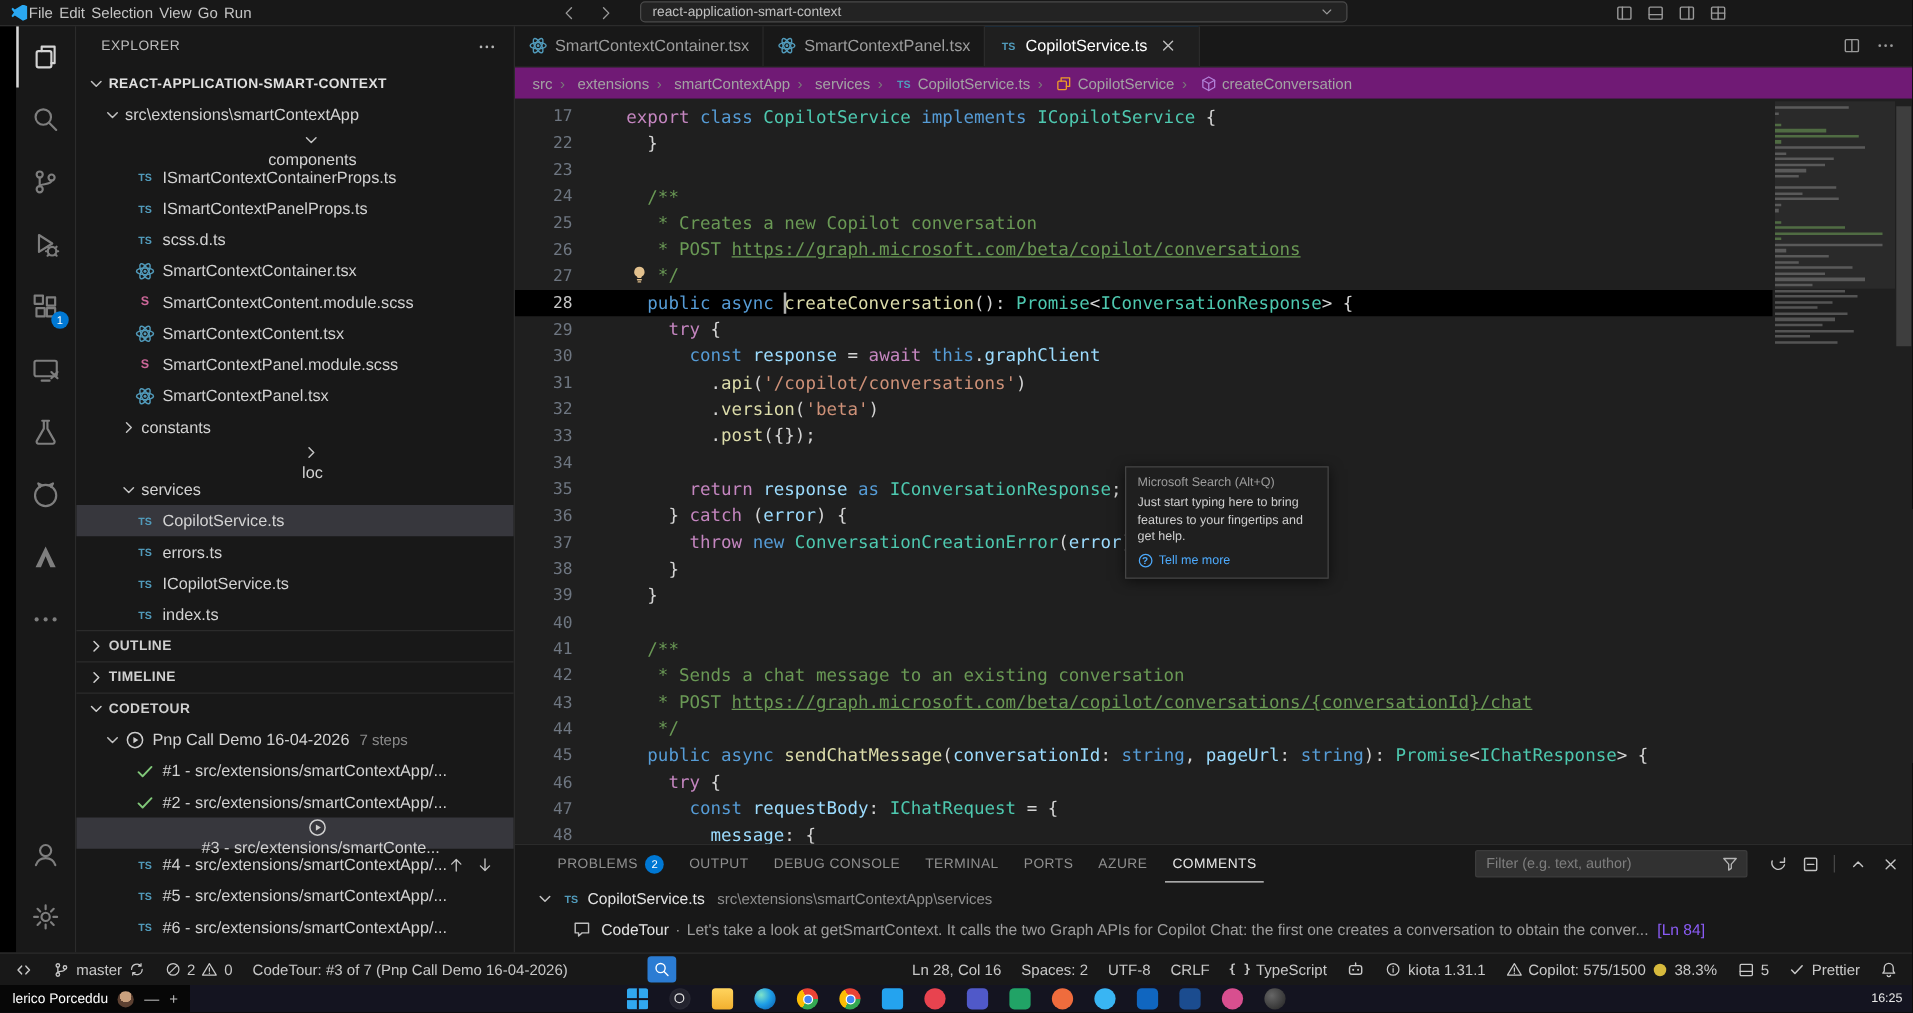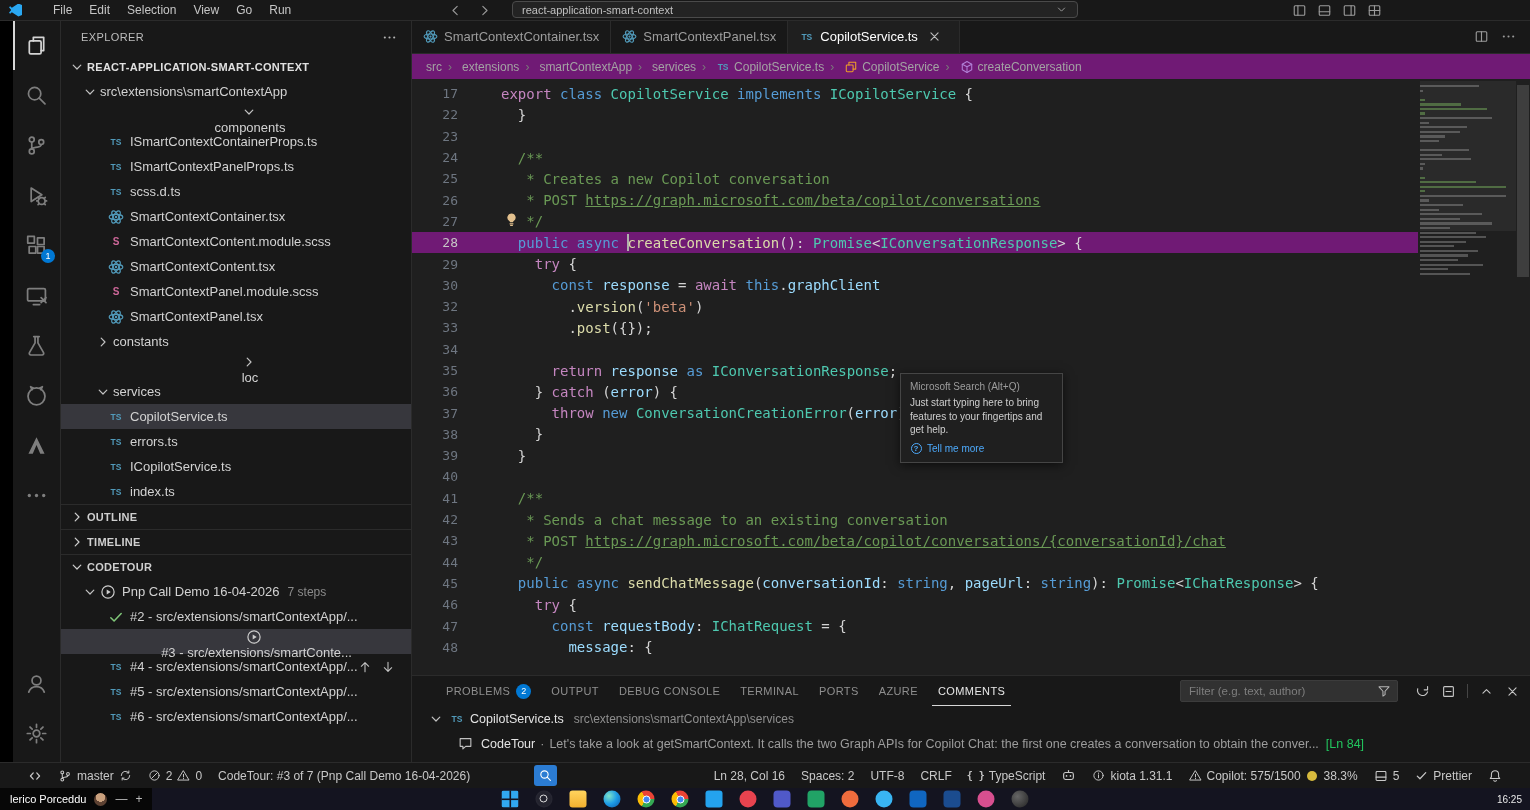--- a/index.html
+++ b/index.html
@@ -14,21 +14,21 @@
   .g-q{font:700 8px/10px "Liberation Sans",sans-serif;color:#4daafc;border:1px solid #4daafc;border-radius:50%;
        width:11px;height:11px;display:block;text-align:center;box-sizing:border-box}
   .g-braces{font:600 10px/16px "DejaVu Sans Mono",monospace;color:#c5c5c5;white-space:nowrap}
   .g-doty{width:10px;height:10px;border-radius:50%;background:#d7ba3d;display:block}
 
   
   .titlebar{position:absolute;left:0;top:0;right:0;height:20px;background:#181818;border-bottom:1px solid #2b2b2b;
             display:flex;align-items:center;font-size:12px;color:#c5c5c5;z-index:5}
   .logo{width:13px;height:13px;margin-left:9px;background:#2aa8f2;flex:none;
         clip-path:polygon(72% 0,100% 12%,100% 88%,72% 100%,22% 68%,9% 79%,0 71%,17% 50%,0 29%,9% 21%,22% 32%)}
-  .menus{display:flex;gap:15px;margin-left:30px}
+  .menus{display:flex;gap:3px;}
   .menu{padding:0 1px}
   .tb-arrows{position:absolute;left:448px;top:0;height:20px;display:flex;gap:14px;align-items:center;color:#9a9a9a}
   .cmd-center{position:absolute;left:512px;top:1px;width:566px;height:17px;background:#232323;border:1px solid #4a4a4a;
               border-radius:4px;display:flex;align-items:center;padding:0 9px;box-sizing:border-box;font-size:11px;color:#c0c0c0}
   .cmd-center .ic{margin-left:auto;color:#9a9a9a}
   .tb-right{position:absolute;left:1292px;top:0;height:20px;display:flex;gap:10px;align-items:center;color:#9a9a9a}
 
   
   .blackstrip{position:absolute;left:0;top:20px;width:13px;bottom:48px;background:#000}
   .activitybar{position:absolute;left:13px;top:20px;width:48px;bottom:48px;background:#181818;
@@ -70,21 +70,21 @@
   .breadcrumb{height:25px;background:#701a75;display:flex;align-items:center;padding-left:14px;font-size:12px;color:#a3a3a3;flex:none}
   .crumb{display:flex;align-items:center;gap:4px}
   .crumb + .crumb::before{content:"›";color:#7a7a7a;margin:0 6px}
   .crumb .ic{width:14px;height:14px}
   .i-bcclass{color:#ee9d28}.i-bcmethod{color:#b180d7}
 
   .code{position:relative;flex:1;overflow:hidden;background:#1f1f1f;
         font-family:"DejaVu Sans Mono","Liberation Mono",monospace}
   .lines{position:absolute;left:0;top:4px;right:112px}
   .line{display:flex;height:21.3px;align-items:center}
-  .line.cur{background:#701a75}
+  .line.cur{background:#000000}
   .ln{width:46px;flex:none;text-align:right;color:#6e7681;font-size:13px}
   .line.cur .ln{color:#c6c6c6}
   .lt{white-space:pre;padding-left:43px;font-size:14px}
   .kw{color:#c586c0}.kw2{color:#569cd6}.type{color:#4ec9b0}.fn{color:#dcdcaa}.str{color:#ce9178}
   .cmt{color:#6a9955}.v{color:#9cdcfe}.pl{color:#d4d4d4}
   .lnk{color:#6a9955;text-decoration:underline}
   .bulb{position:absolute;left:92px;top:133px;width:15px;height:15px;z-index:3}
   .caret{position:absolute;left:215px;top:155px;width:1.5px;height:17px;background:#aeafad;z-index:3}
   .tooltip{position:absolute;left:488px;top:294px;width:163px;background:#1f1f1f;border:1px solid #454545;
            box-shadow:0 2px 10px rgba(0,0,0,.6);padding:7px 9px;box-sizing:border-box;z-index:10;
@@ -116,25 +116,25 @@
   .prow1{height:25px;display:flex;align-items:center;padding-left:16px;font-size:12.5px}
   .prow1 .chevc{margin-right:2px;color:#c2c2c2}
   .prow1 .ic{width:16px;height:16px;margin-right:5px}
   .pfile{color:#e3e3e3;margin-right:10px}
   .ppath{color:#8f8f8f;font-size:12px}
   .prow2{height:25px;display:flex;align-items:center;padding-left:46px;font-size:12.5px;white-space:nowrap}
   .cmticon{color:#c0c0c0;margin-right:8px}
   .pauthor{color:#e3e3e3}
   .psep{color:#9d9d9d;margin:0 5px}
   .ptext{color:#9d9d9d}
-  .pline{color:#22c55e;margin-left:7px}
+  .pline{color:#8b5cf6;margin-left:7px}
 
   
   .sb{position:absolute;left:0;right:0;bottom:22px;height:26px;background:#181818;border-top:1px solid #2b2b2b;
-      display:flex;align-items:center;font-size:12px;color:#c8c8c8;padding:0 20px;box-sizing:border-box;z-index:5}
+      display:flex;align-items:center;font-size:12px;color:#c8c8c8;padding:0 4px;box-sizing:border-box;z-index:5}
   .sbi{display:flex;align-items:center;gap:5px;padding:0 8px;height:100%}
   .sbi .ic{color:#c8c8c8}
   .sb-zoom{width:23px;height:21px;background:#2b7cd3;border-radius:3px;margin-left:56px;display:flex;align-items:center;justify-content:center}
   .sb-zoom .ic{width:15px;height:15px}
   .sb-right{margin-left:auto;display:flex;align-items:center;height:100%}
 
   
   .tb{position:absolute;left:0;right:0;bottom:0;height:22px;background:#141420;z-index:6}
   .tapps{position:absolute;left:50%;top:50%;transform:translate(-50%,-50%);display:flex;gap:17px;align-items:center}
   .tapp{width:17px;height:17px;border-radius:4px;position:relative;flex:none}
@@ -566,20 +566,30 @@
           <span class="sfx">7 steps</span>
 
         </div>
         <div class="trow" style="padding-left: 47px;">
 
           <span class="ic fic i-check">
             <svg viewBox="0 0 16 16" fill="none" stroke="currentColor" stroke-width="1.2" stroke-linecap="round" stroke-linejoin="round">
               <path d="M2.8 8.7l3.3 3.3 7.1-7.5" stroke-width="1.5"></path>
             </svg>
           </span>
+          <span>#1 - src/extensions/smartContextApp/...</span>
+
+        </div>
+        <div class="trow" style="padding-left: 47px;">
+
+          <span class="ic fic i-check">
+            <svg viewBox="0 0 16 16" fill="none" stroke="currentColor" stroke-width="1.2" stroke-linecap="round" stroke-linejoin="round">
+              <path d="M2.8 8.7l3.3 3.3 7.1-7.5" stroke-width="1.5"></path>
+            </svg>
+          </span>
           <span>#2 - src/extensions/smartContextApp/...</span>
 
         </div>
         <div class="trow sel" style="padding-left: 47px; flex-direction: column;">
 
           <span class="ic fic i-tour">
             <svg viewBox="0 0 16 16" fill="none" stroke="currentColor" stroke-width="1.2" stroke-linecap="round" stroke-linejoin="round">
               <circle cx="8" cy="8" r="6.1"></circle>
               <path d="M6.7 5.5l4 2.5-4 2.5z" fill="currentColor" stroke="none"></path>
             </svg>
@@ -766,20 +776,24 @@
             <span class="ln">28</span>
             <span class="lt"><span class="kw2">  public async </span><span class="fn">createConversation</span><span class="pl">(): </span><span class="type">Promise</span><span class="pl">&lt;</span><span class="type">IConversationResponse</span><span class="pl">&gt; {</span></span>
           </div>
           <div class="line">
             <span class="ln">29</span>
             <span class="lt"><span class="pl">    </span><span class="kw">try</span><span class="pl"> {</span></span>
           </div>
           <div class="line">
             <span class="ln">30</span>
             <span class="lt"><span class="pl">      </span><span class="kw2">const </span><span class="v">response</span><span class="pl"> = </span><span class="kw">await </span><span class="kw2">this</span><span class="pl">.</span><span class="v">graphClient</span></span>
+          </div>
+          <div class="line">
+            <span class="ln">31</span>
+            <span class="lt"><span class="pl">        .</span><span class="fn">api</span><span class="pl">(</span><span class="str">'/copilot/conversations'</span><span class="pl">)</span></span>
           </div>
           <div class="line">
             <span class="ln">32</span>
             <span class="lt"><span class="pl">        .</span><span class="fn">version</span><span class="pl">(</span><span class="str">'beta'</span><span class="pl">)</span></span>
           </div>
           <div class="line">
             <span class="ln">33</span>
             <span class="lt"><span class="pl">        .</span><span class="fn">post</span><span class="pl">({});</span></span>
           </div>
           <div class="line">

